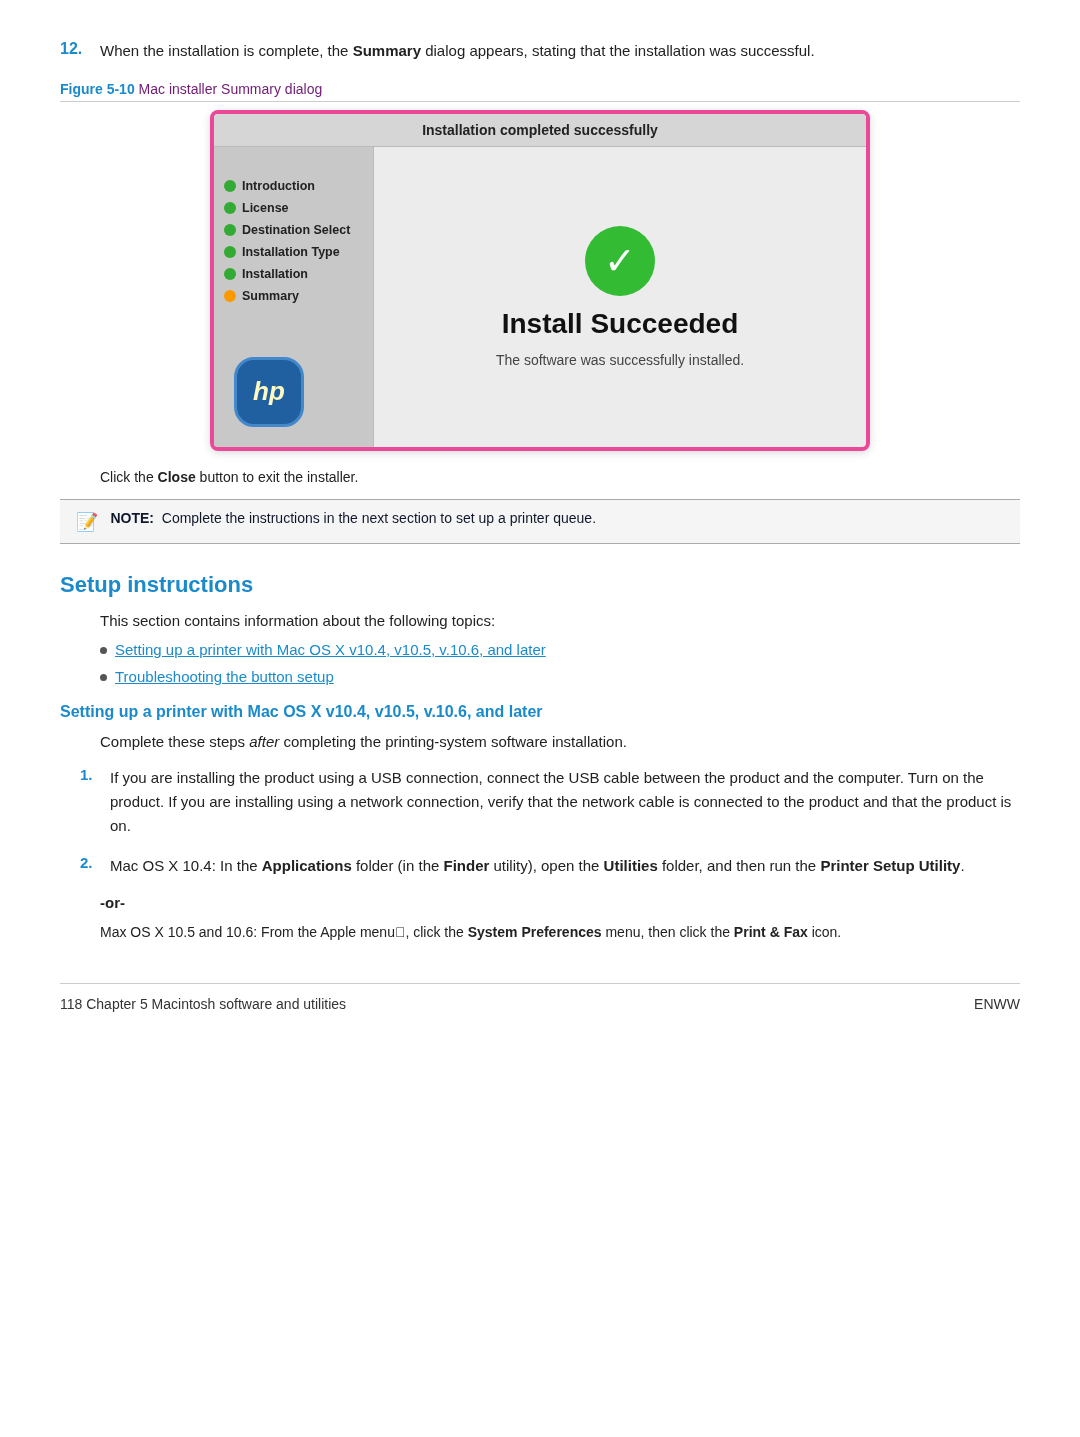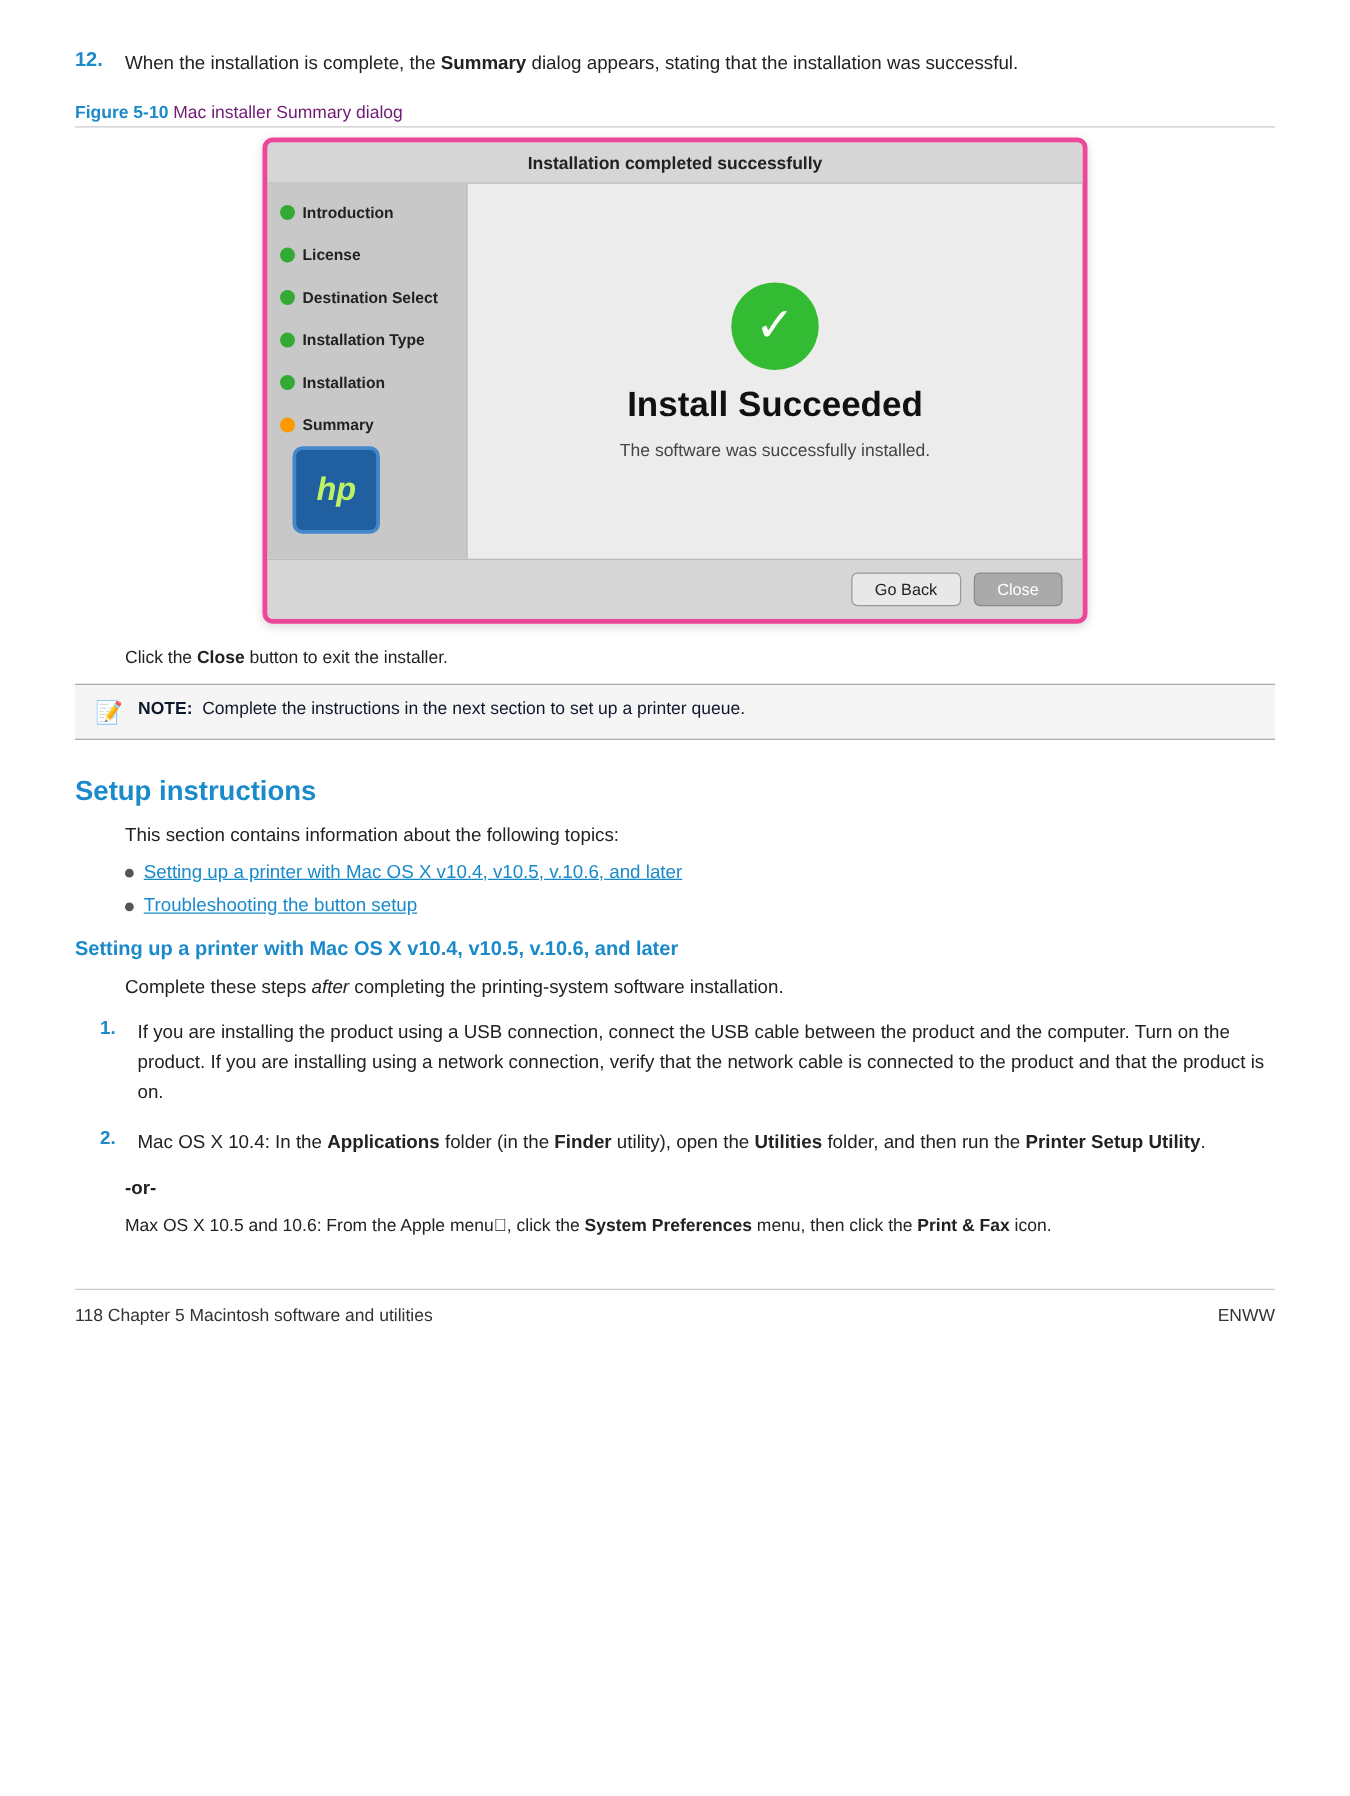--- a/index.html
+++ b/index.html
@@ -64,24 +64,24 @@
       color: #222;
     }
     .installer-body {
       display: flex;
       min-height: 300px;
     }
     .installer-sidebar {
       width: 160px;
       background: #c8c8c8;
       border-right: 1px solid #bbb;
-      padding: 16px 10px;
+      padding: 32px 10px;
       display: flex;
       flex-direction: column;
-      gap: 20px;
+      gap: 8px;
       position: relative;
     }
     .installer-sidebar-item {
       display: flex;
       align-items: center;
       gap: 6px;
       font-size: 12.5px;
       font-weight: bold;
       color: #222;
     }
@@ -95,25 +95,25 @@
     .sidebar-dot.green { background: #3a3; }
     .sidebar-dot.active { background: #f90; }
     .installer-hp-logo {
       position: absolute;
       bottom: 20px;
       left: 20px;
       width: 70px;
       height: 70px;
       background: #2060a0;
       border: 3px solid #4488cc;
-      border-radius: 8px;
+      border-radius: 20px;
       display: flex;
       align-items: center;
       justify-content: center;
-      color: #bef264;
+      color: #fef9c3;
       font-size: 26px;
       font-style: italic;
       font-weight: bold;
     }
     .installer-main {
       flex: 1;
       padding: 24px 30px;
       display: flex;
       flex-direction: column;
       align-items: center;
@@ -341,24 +341,20 @@
         <span>Summary</span>
       </div>
       <div class="installer-hp-logo">hp</div>
     </div>
 
     <div class="installer-main">
       <div class="install-check">✓</div>
       <div class="install-succeeded">Install Succeeded</div>
       <div class="install-sub">The software was successfully installed.</div>
     </div>
-  </div>
-  <div class="installer-footer">
-    <button class="installer-btn">Go Back</button>
-    <button class="installer-btn primary">Close</button>
   </div>
 </div>
 
 <div class="close-instruction">
   Click the <strong>Close</strong> button to exit the installer.
 </div>
 
 <div class="note-box">
   <span class="note-icon">📝</span>
   <span class="note-text">

